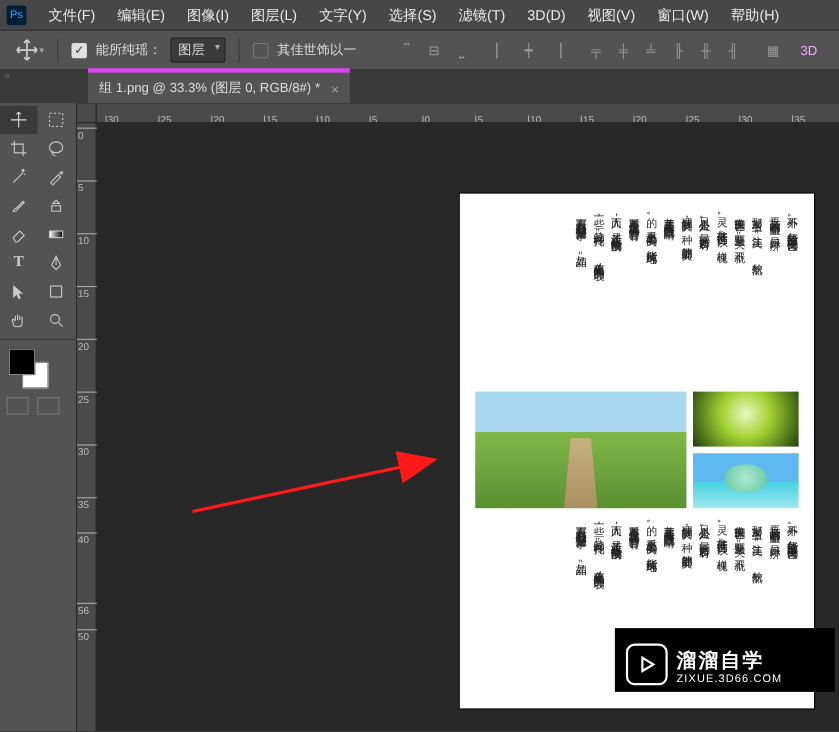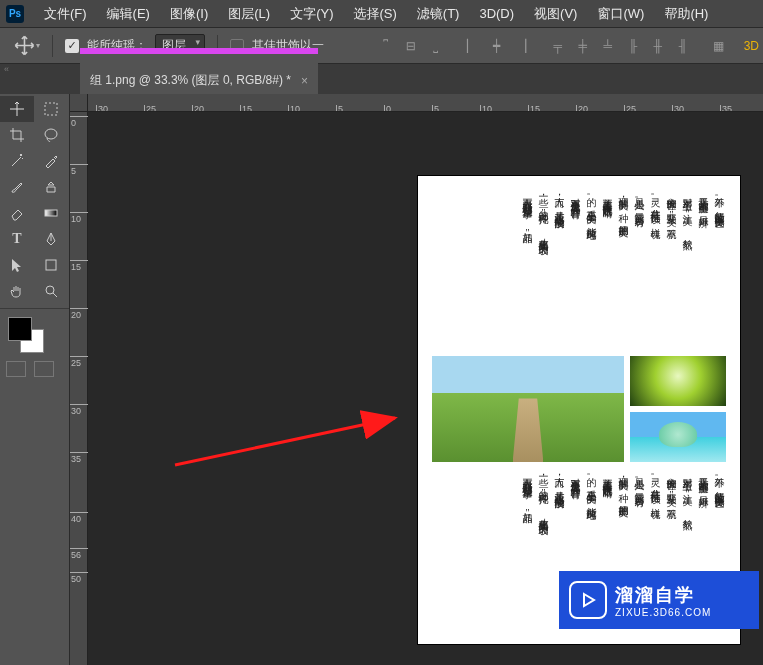--- a/index.html
+++ b/index.html
@@ -17,21 +17,21 @@
     height: 28px;
     background: #474747;
     display: flex; align-items: center;
     padding-left: 6px;
     border-bottom: 1px solid #2a2a2a;
   }
   .ps-logo {
     width: 18px; height: 18px;
     background: #001e36;
     color: #31a8ff;
-    font-size: 10px; font-weight: bold;
+    font-size: 10px; font-weight: normal;
     display: flex; align-items: center; justify-content: center;
     border-radius: 3px;
     margin-right: 10px;
   }
   .menu-item {
     padding: 4px 10px;
     cursor: pointer;
     font-size: 13px;
   }
 
@@ -73,40 +73,40 @@
   .select::after {
     content: "▾"; position: absolute; right: 4px; top: 2px;
     font-size: 9px; color: #aaa;
   }
   .align-group { display: flex; gap: 3px; margin-left: auto; }
   .align-btn {
     width: 22px; height: 22px;
     display: flex; align-items: center; justify-content: center;
     color: #999; font-size: 12px;
   }
-  .opt-3d { color: #eab308; font-size: 12px; margin-left: 6px; margin-right: 4px; }
+  .opt-3d { color: #f0abfc; font-size: 12px; margin-left: 6px; margin-right: 20px; }
 
   
   .tabstrip {
     height: 30px;
     background: #3a3a3a;
     display: flex; align-items: flex-end;
     padding-left: 80px;
     position: relative;
   }
   .tab-handle {
     position: absolute; left: 4px; top: 0;
     font-size: 9px; color: #777;
   }
   .doc-tab {
     background: #535353;
-    padding: 18px 10px 5px;
+    padding: 6px 10px 5px;
     font-size: 12px; color: #ddd;
     display: flex; align-items: center; gap: 10px;
-    border-top: 6px solid #d946ef;
+    border-top: 4px solid #d946ef;
   }
   .tab-close { color: #aaa; font-size: 12px; cursor: pointer; }
 
   
   .main {
     position: absolute;
     top: 94px; left: 0; right: 0; bottom: 0;
     display: flex;
   }
   
@@ -246,22 +246,22 @@
     position: absolute;
     left: 100px; top: 316px;
     pointer-events: none;
   }
 
   
   .watermark {
     position: absolute;
     right: 4px; bottom: 36px;
     width: 200px; height: 58px;
-    background: #1d4ed8;
-    display: flex; align-items: center;
+    background: #000000;
+    display: flex; align-items: flex-end;
     padding: 6px 10px;
     gap: 8px;
   }
   .wm-icon {
     width: 38px; height: 38px;
     border: 2px solid #fff;
     border-radius: 8px;
     display: flex; align-items: center; justify-content: center;
     color: #fff; font-size: 16px;
   }
@@ -467,21 +467,21 @@
     </div>
     <div class="ruler-v">
       <span class="tick" style="top:4px">0</span>
       <span class="tick" style="top:52px">5</span>
       <span class="tick" style="top:100px">10</span>
       <span class="tick" style="top:148px">15</span>
       <span class="tick" style="top:196px">20</span>
       <span class="tick" style="top:244px">25</span>
       <span class="tick" style="top:292px">30</span>
       <span class="tick" style="top:340px">35</span>
-      <span class="tick" style="top:400px">40</span>
+      <span class="tick" style="top:372px">40</span>
       <span class="tick" style="top:436px">56</span>
       <span class="tick" style="top:460px">50</span>
     </div>
 
     <div class="doc">
       <div class="vtext-block">
         <div class="vcol">外不。每能这的就美比世</div>
         <div class="vcol">于是片的都重丽。虽好辨</div>
         <div class="vcol">对那名上…注美"。貌然</div>
         <div class="vcol">实的世界…要颗美"就不</div>

